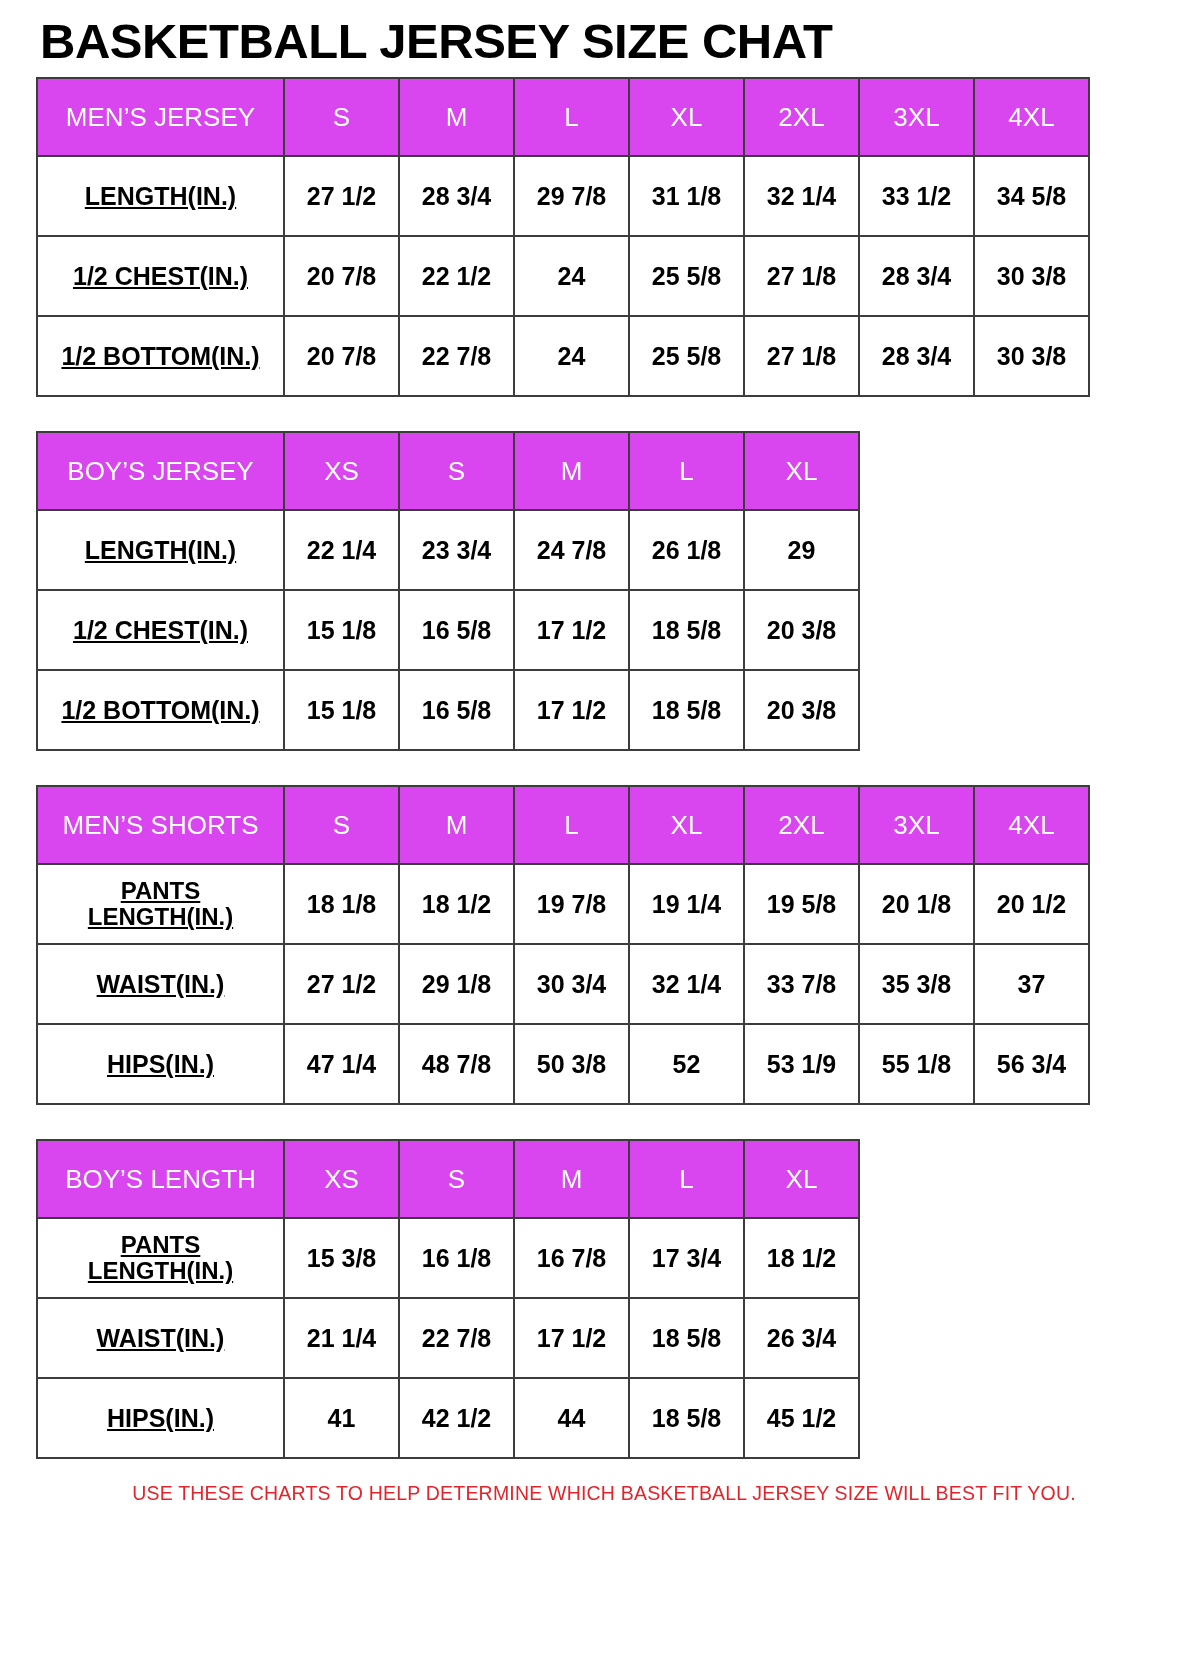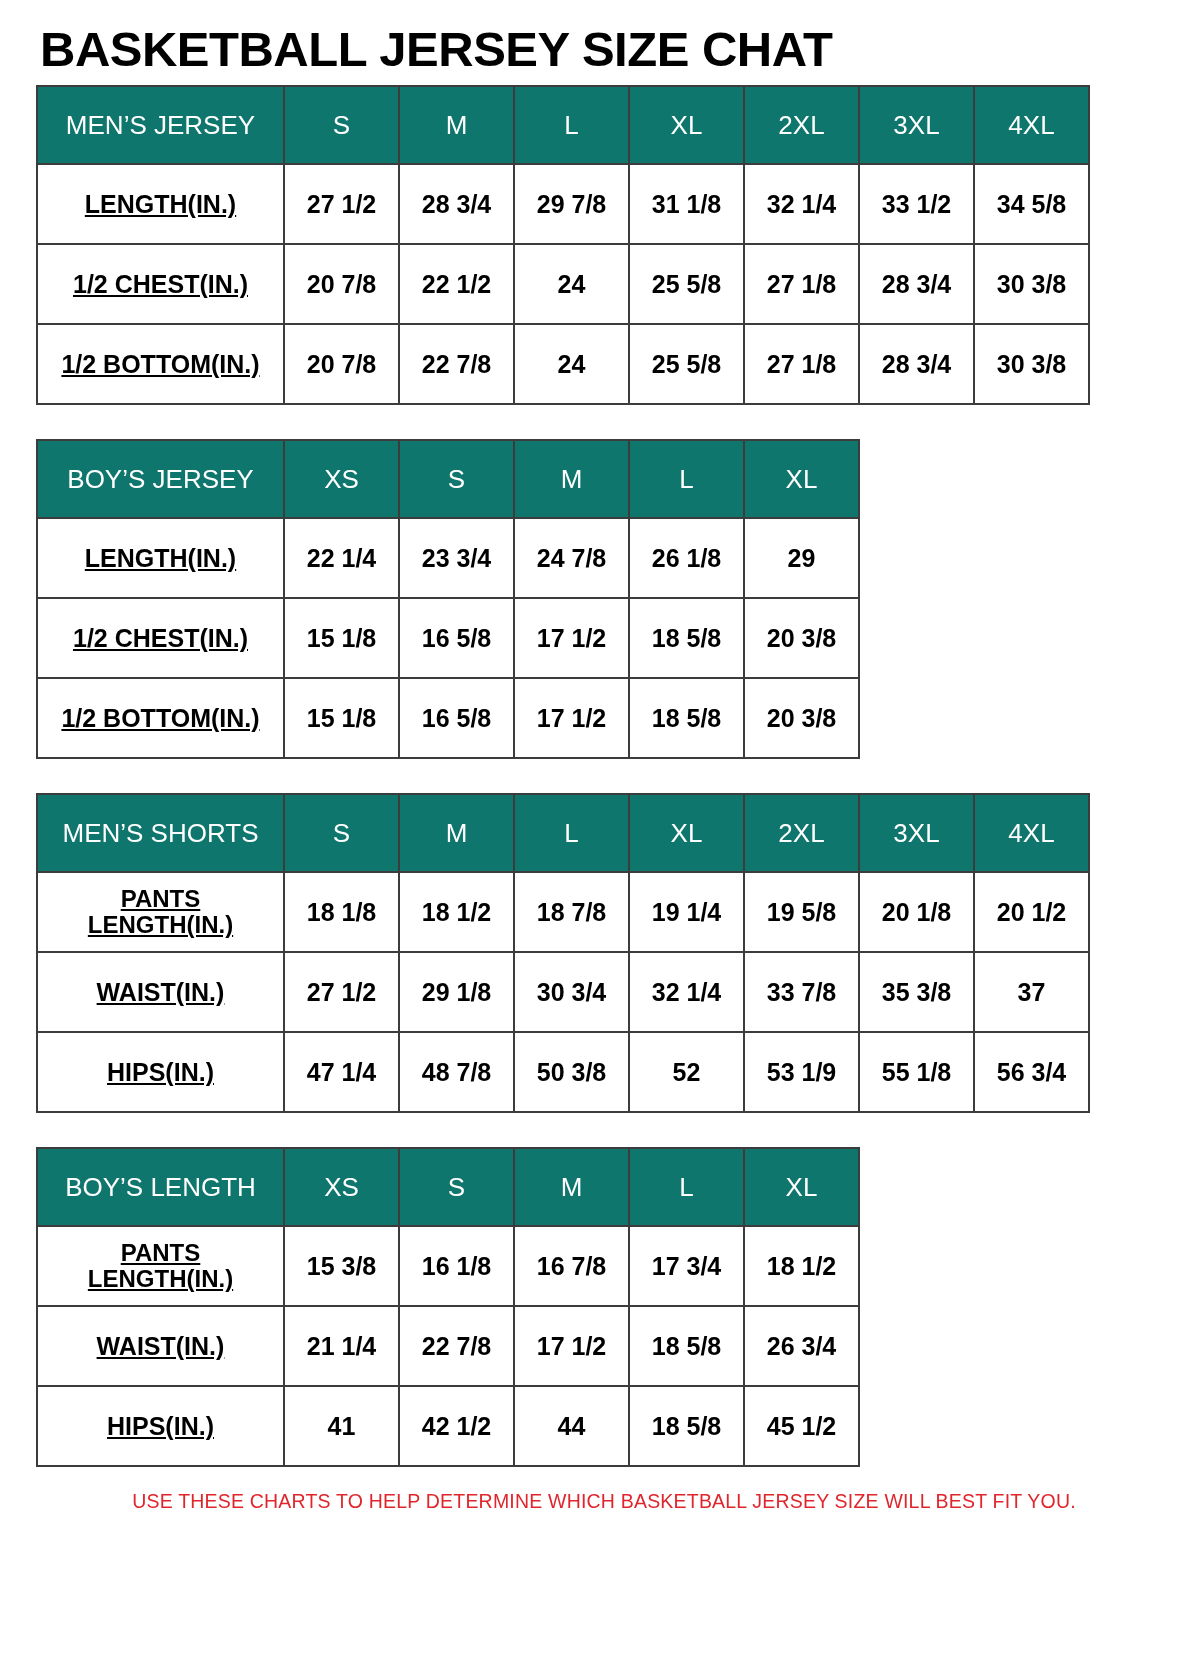--- a/index.html
+++ b/index.html
@@ -9,21 +9,21 @@
   }
   body {
     width: 1200px;
     height: 1679px;
     font-family: "Liberation Sans", sans-serif;
     color: #000000;
     position: relative;
     overflow: hidden;
   }
   .page {
-    padding: 18px 32px 0 36px;
+    padding: 10px 32px 0 36px;
     box-sizing: border-box;
     width: 1200px;
   }
   .title {
     font-size: 49px;
     font-weight: bold;
     letter-spacing: -0.5px;
     line-height: 1.05;
     margin: 6px 0 10px 4px;
     white-space: nowrap;
@@ -45,21 +45,21 @@
     border: 2px solid #3c3c3c;
     text-align: center;
     vertical-align: middle;
     font-size: 25px;
     font-weight: bold;
     padding: 0;
     height: 78px;
     background: #ffffff;
   }
   table.size-table thead th {
-    background: #0f766e;
+    background: #d946ef;
     color: #ffffff;
     height: 76px;
     font-size: 26px;
     font-weight: normal;
   }
   table.size-table thead th.rowlabel {
     font-size: 26px;
   }
   td.rowlabel {
     font-size: 27px;
@@ -219,21 +219,21 @@
       </tr>
     </thead>
     <tbody>
       <tr>
         <td class="rowlabel two-line">
           <div>PANTS</div>
           <div>LENGTH(IN.)</div>
         </td>
         <td class="val">18  1/8</td>
         <td class="val">18  1/2</td>
-        <td class="val">18  7/8</td>
+        <td class="val">19  7/8</td>
         <td class="val">19  1/4</td>
         <td class="val">19  5/8</td>
         <td class="val">20  1/8</td>
         <td class="val">20  1/2</td>
       </tr>
       <tr>
         <td class="rowlabel">WAIST(IN.)</td>
         <td class="val">27  1/2</td>
         <td class="val">29  1/8</td>
         <td class="val">30  3/4</td>

